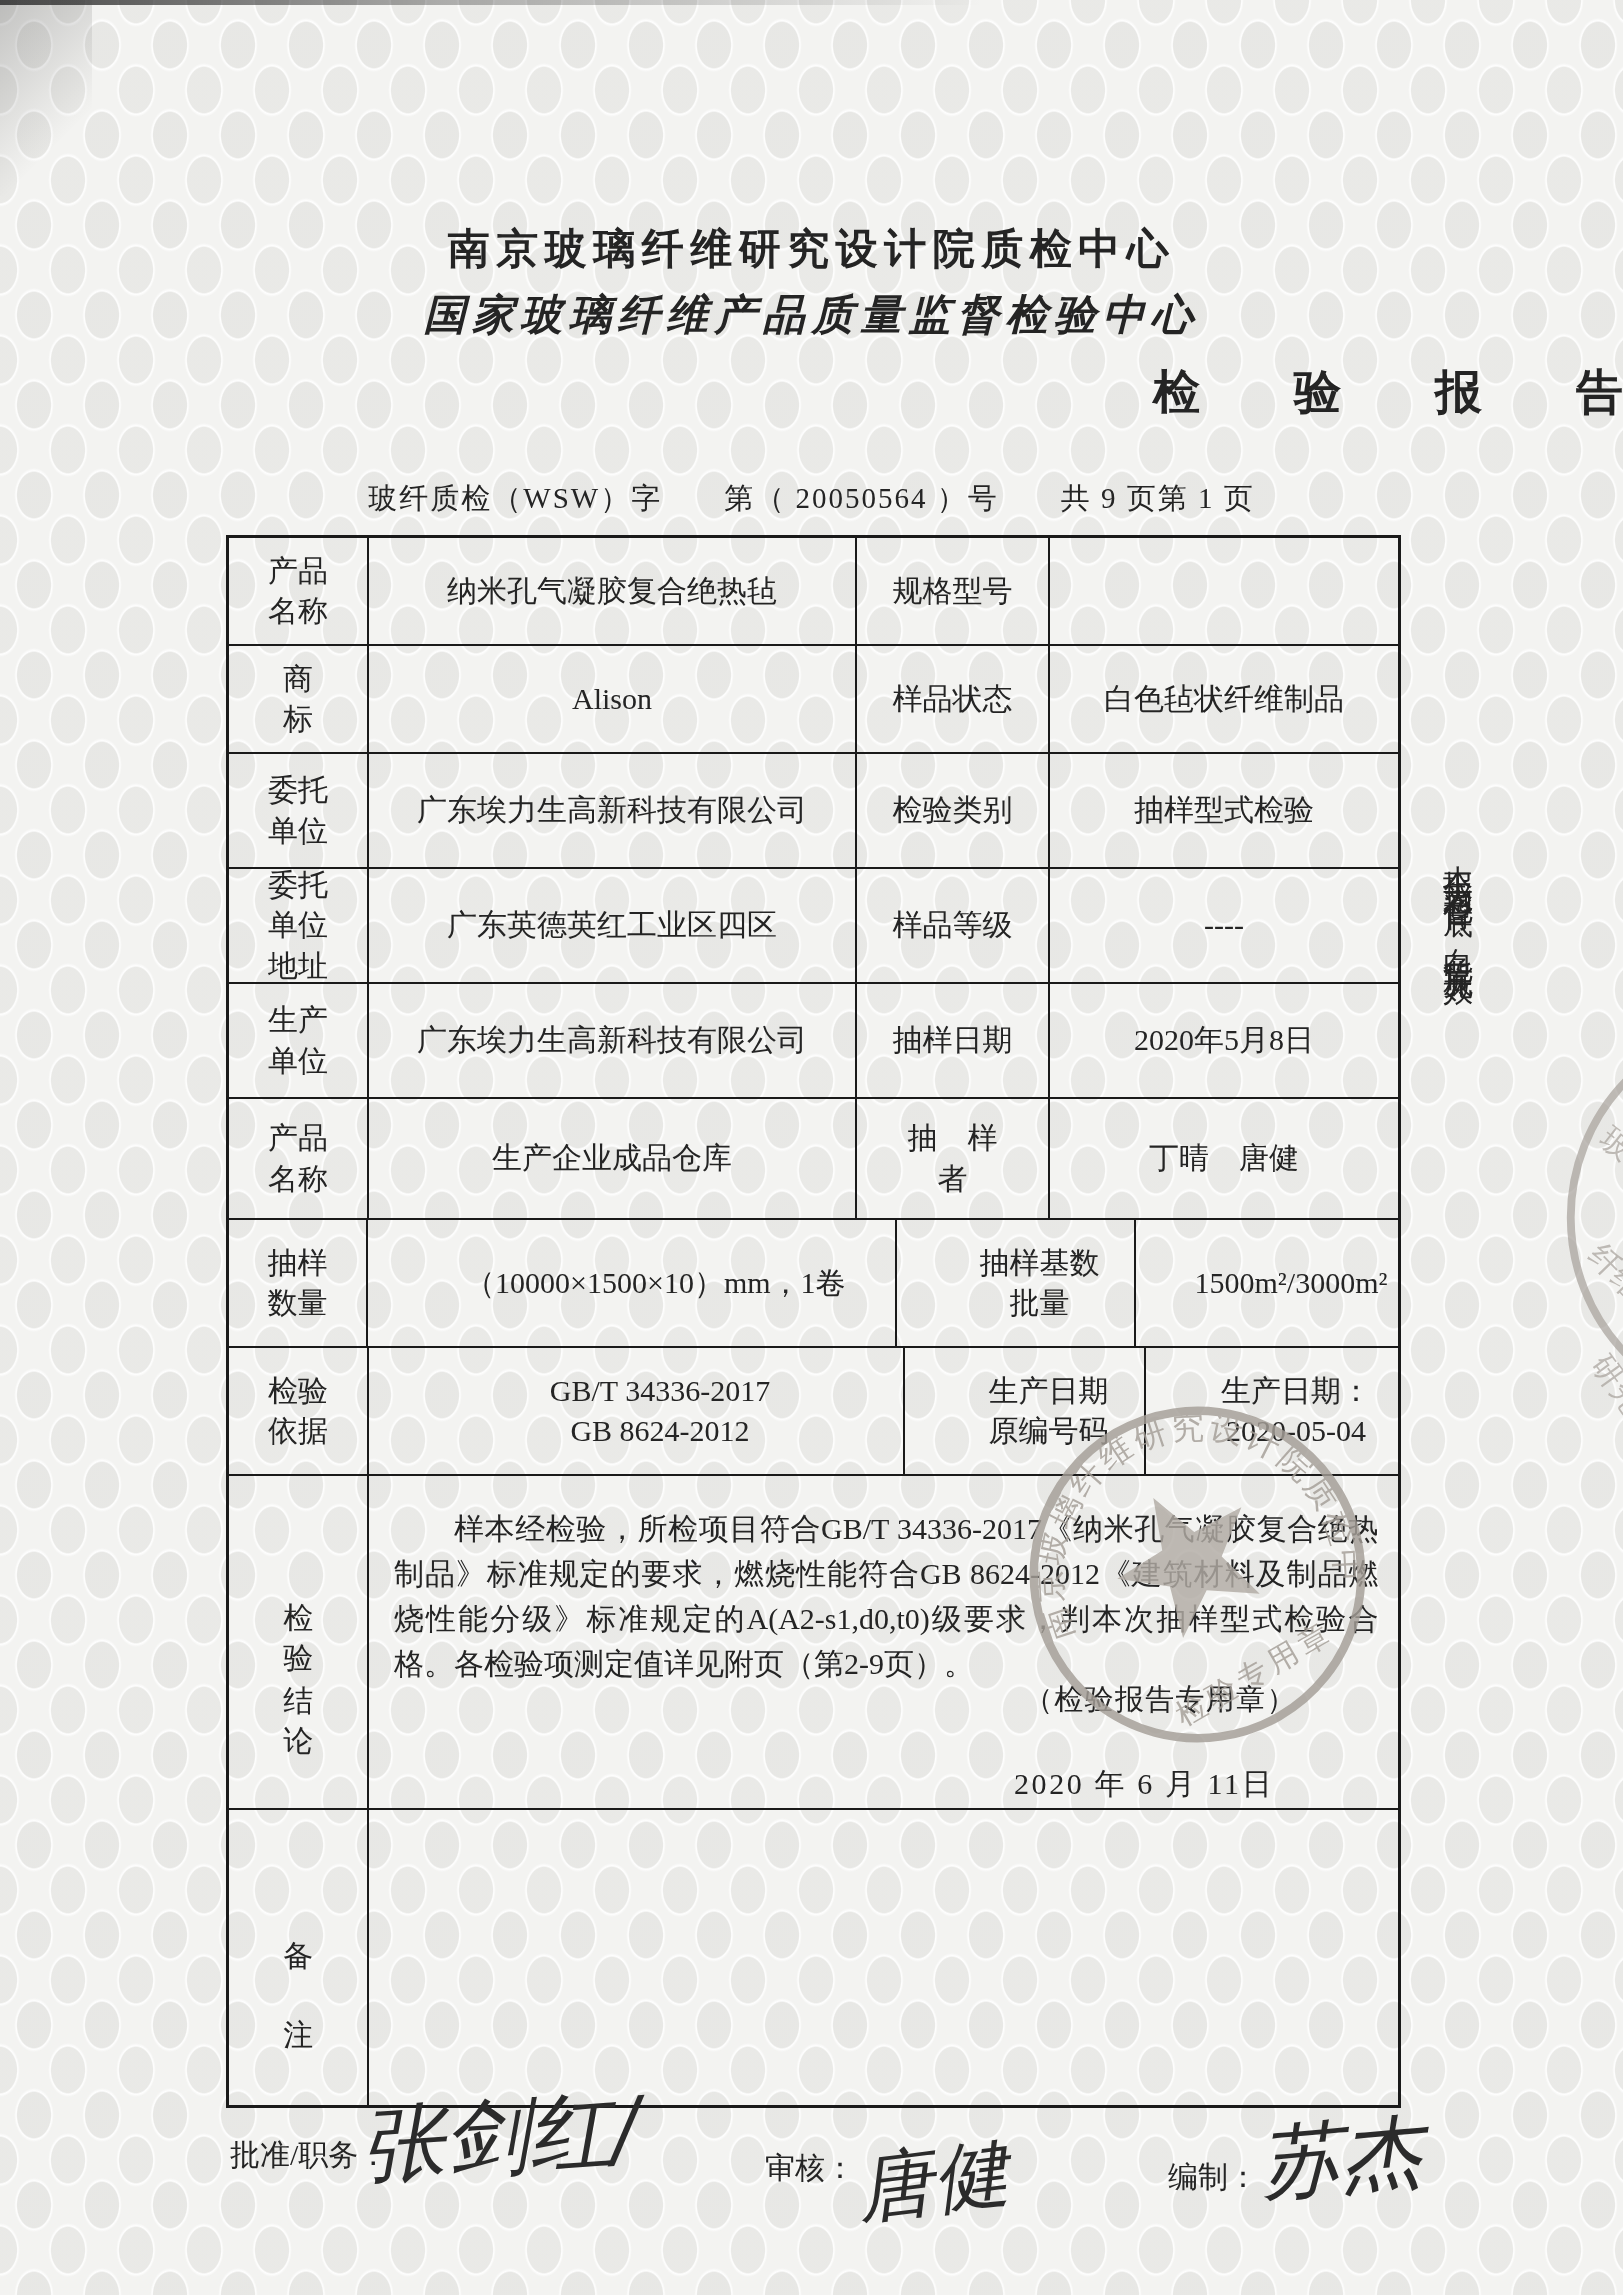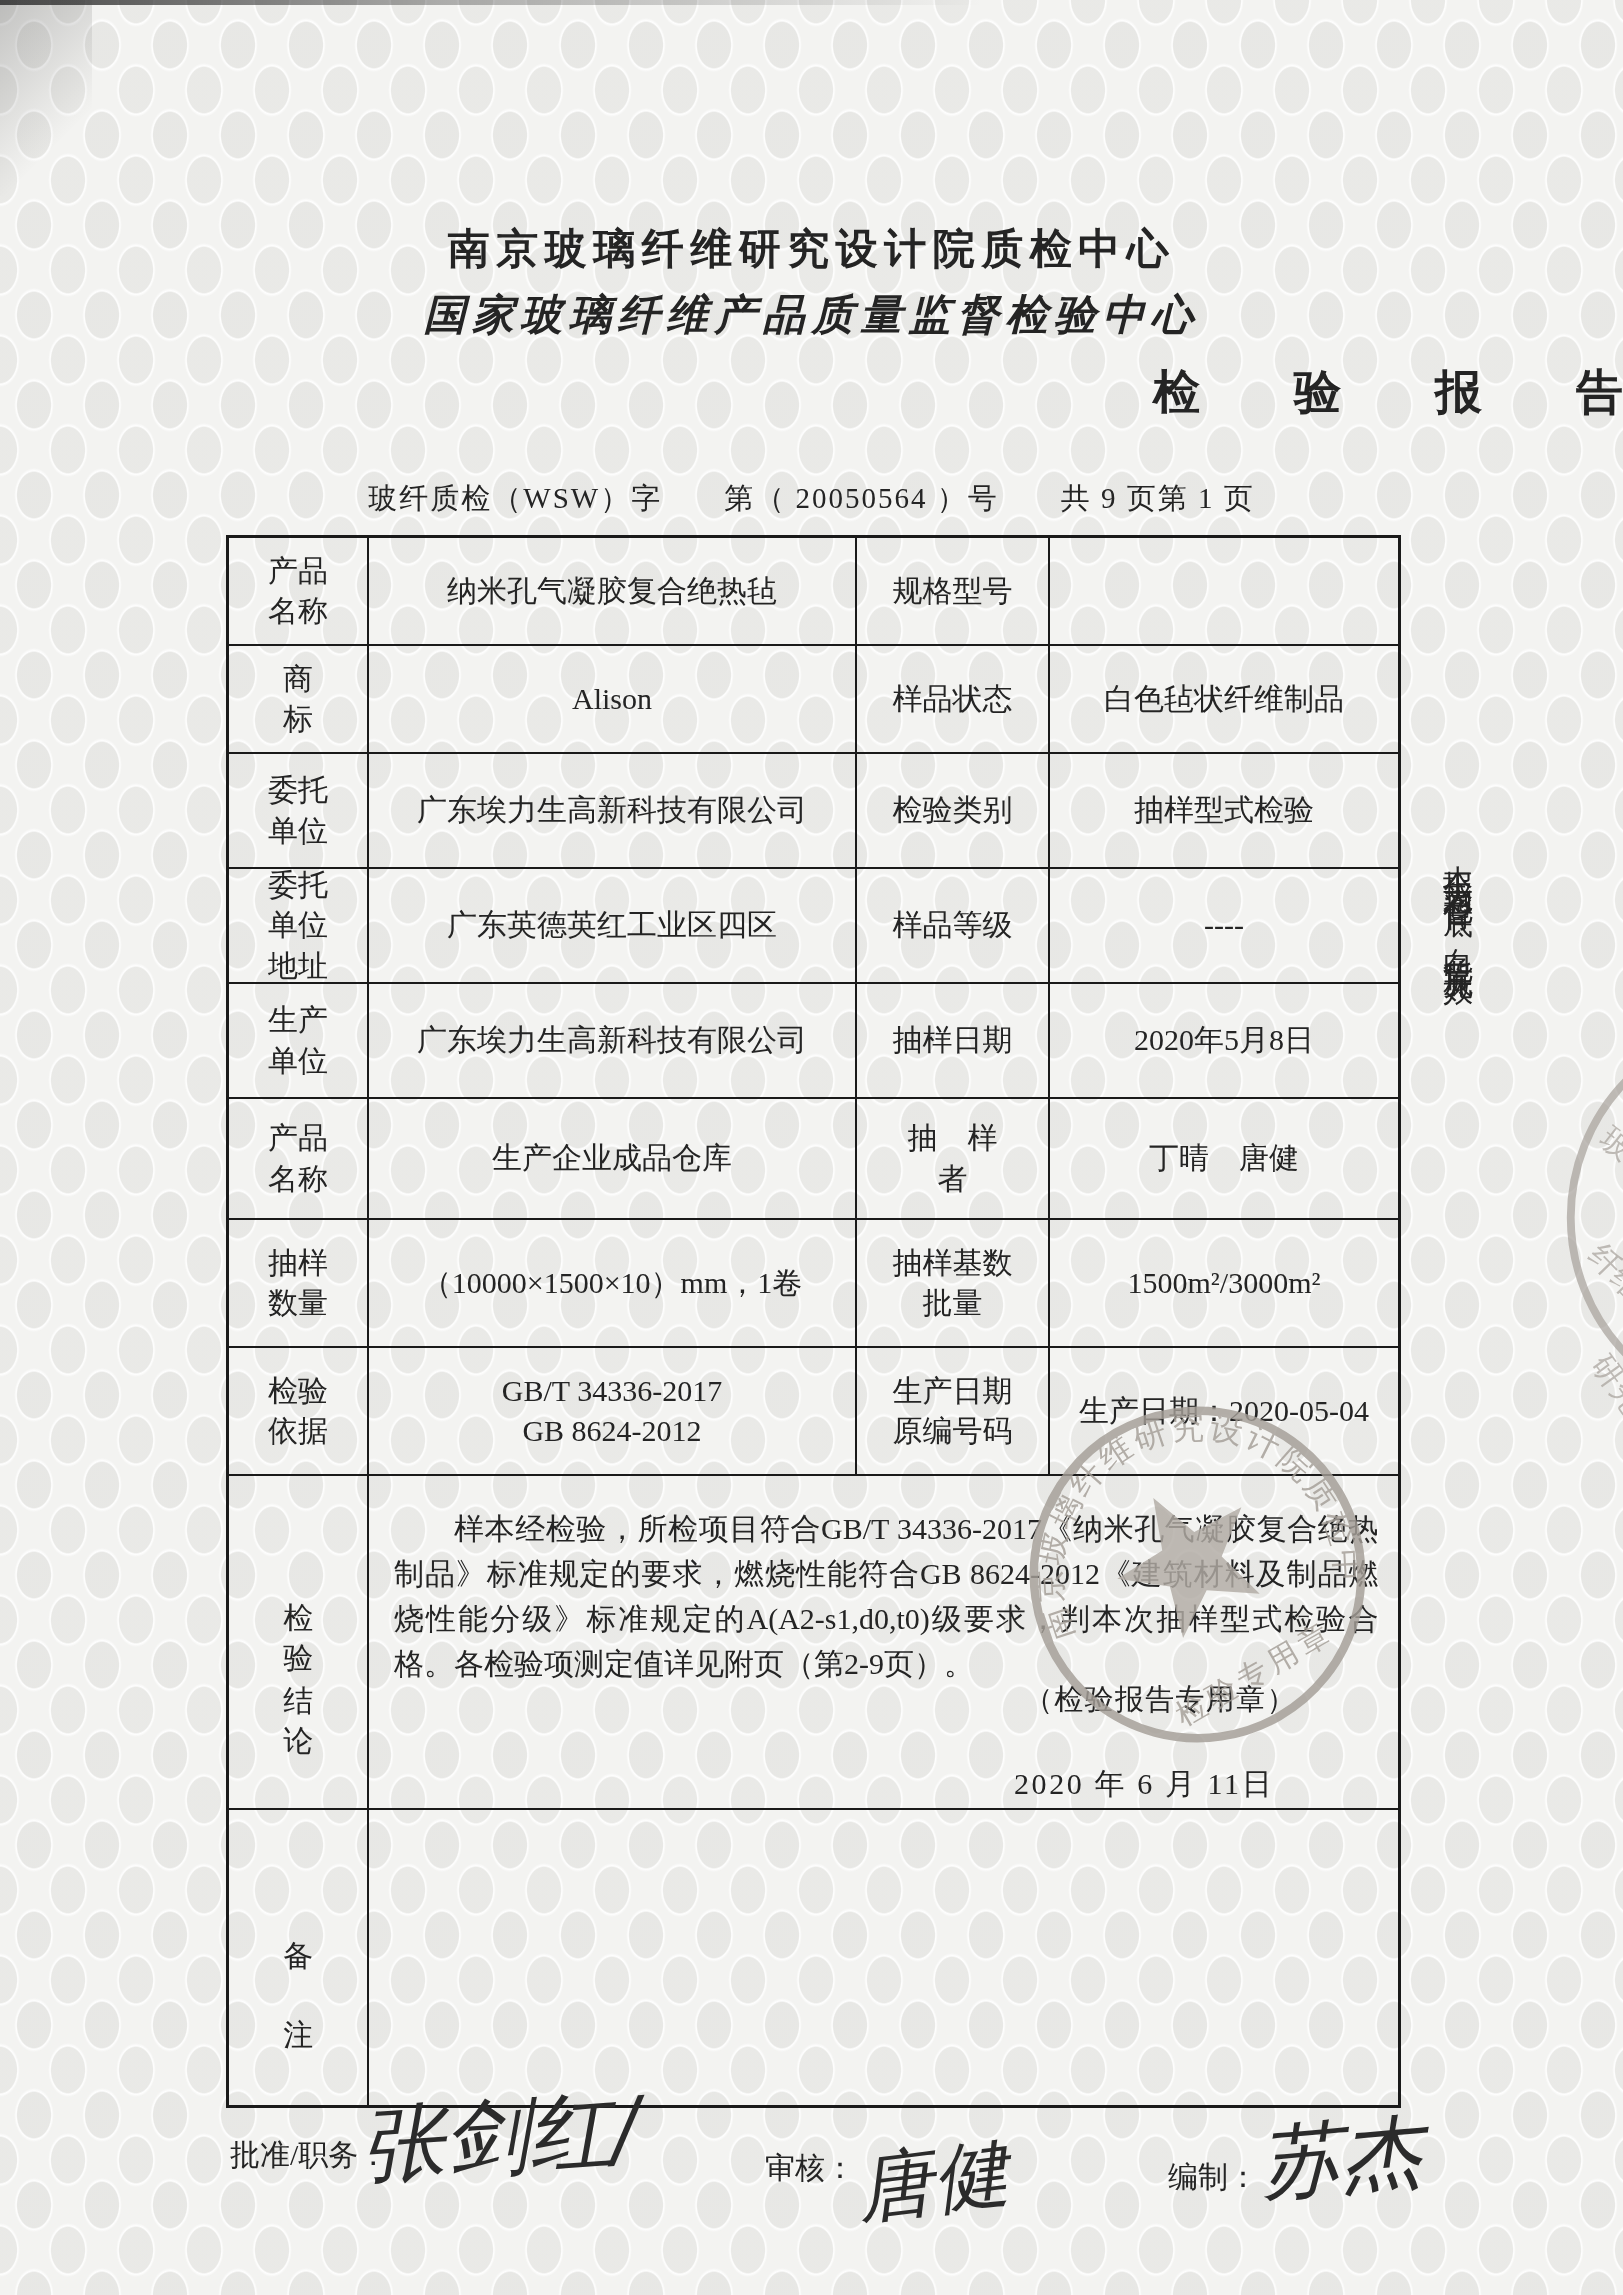--- a/index.html
+++ b/index.html
@@ -34,21 +34,21 @@
   }
   .trow{display:flex;border-bottom:2.6px solid #1a1a1a;box-sizing:border-box;}
   .trow:last-child{border-bottom:none;}
   .cell{display:flex;align-items:center;justify-content:center;text-align:center;
     white-space:pre-line;box-sizing:border-box;font-size:30px;line-height:1.35;}
   .c1{width:140px;border-right:2px solid #1a1a1a;padding:0 28px;}
   .c2{width:488px;border-right:2px solid #1a1a1a;padding:0 9.2px;}
   .c3{width:193px;border-right:2px solid #1a1a1a;padding:0 29px;}
   .c4{flex:1;padding:0 10.5px;}
   .spec-val{font-size:27.5px;line-height:1.5;}
-  .h165{height:108px;} .h175{height:115px;} .h185{height:121px;} .h195{height:128px;}
+  .h165{height:108px;} .h175{height:115px;} .h185{height:121px;} .h195{height:128px;gap:48px;}
   .h510{height:334px;} .h450{height:295px;}
   .vlabel{writing-mode:vertical-rl;text-orientation:upright;font-size:30px;}
   .v4{letter-spacing:41px;margin-bottom:-38px;}
   .v2{letter-spacing:77px;margin-bottom:-73px;}
   .conclusion-cell{flex:1;position:relative;display:block;}
   .conclusion-text{margin:30px 19.6px 0 25px;font-size:30px;line-height:45px;
     text-align:justify;text-indent:60px;}
   .seal-note{position:absolute;left:655px;top:204px;font-size:29px;letter-spacing:1.3px;}
   .conclusion-date{position:absolute;left:645px;top:288px;font-size:30px;letter-spacing:2.6px;white-space:pre;}
   .side-note{position:absolute;left:1437px;top:841px;writing-mode:vertical-rl;

